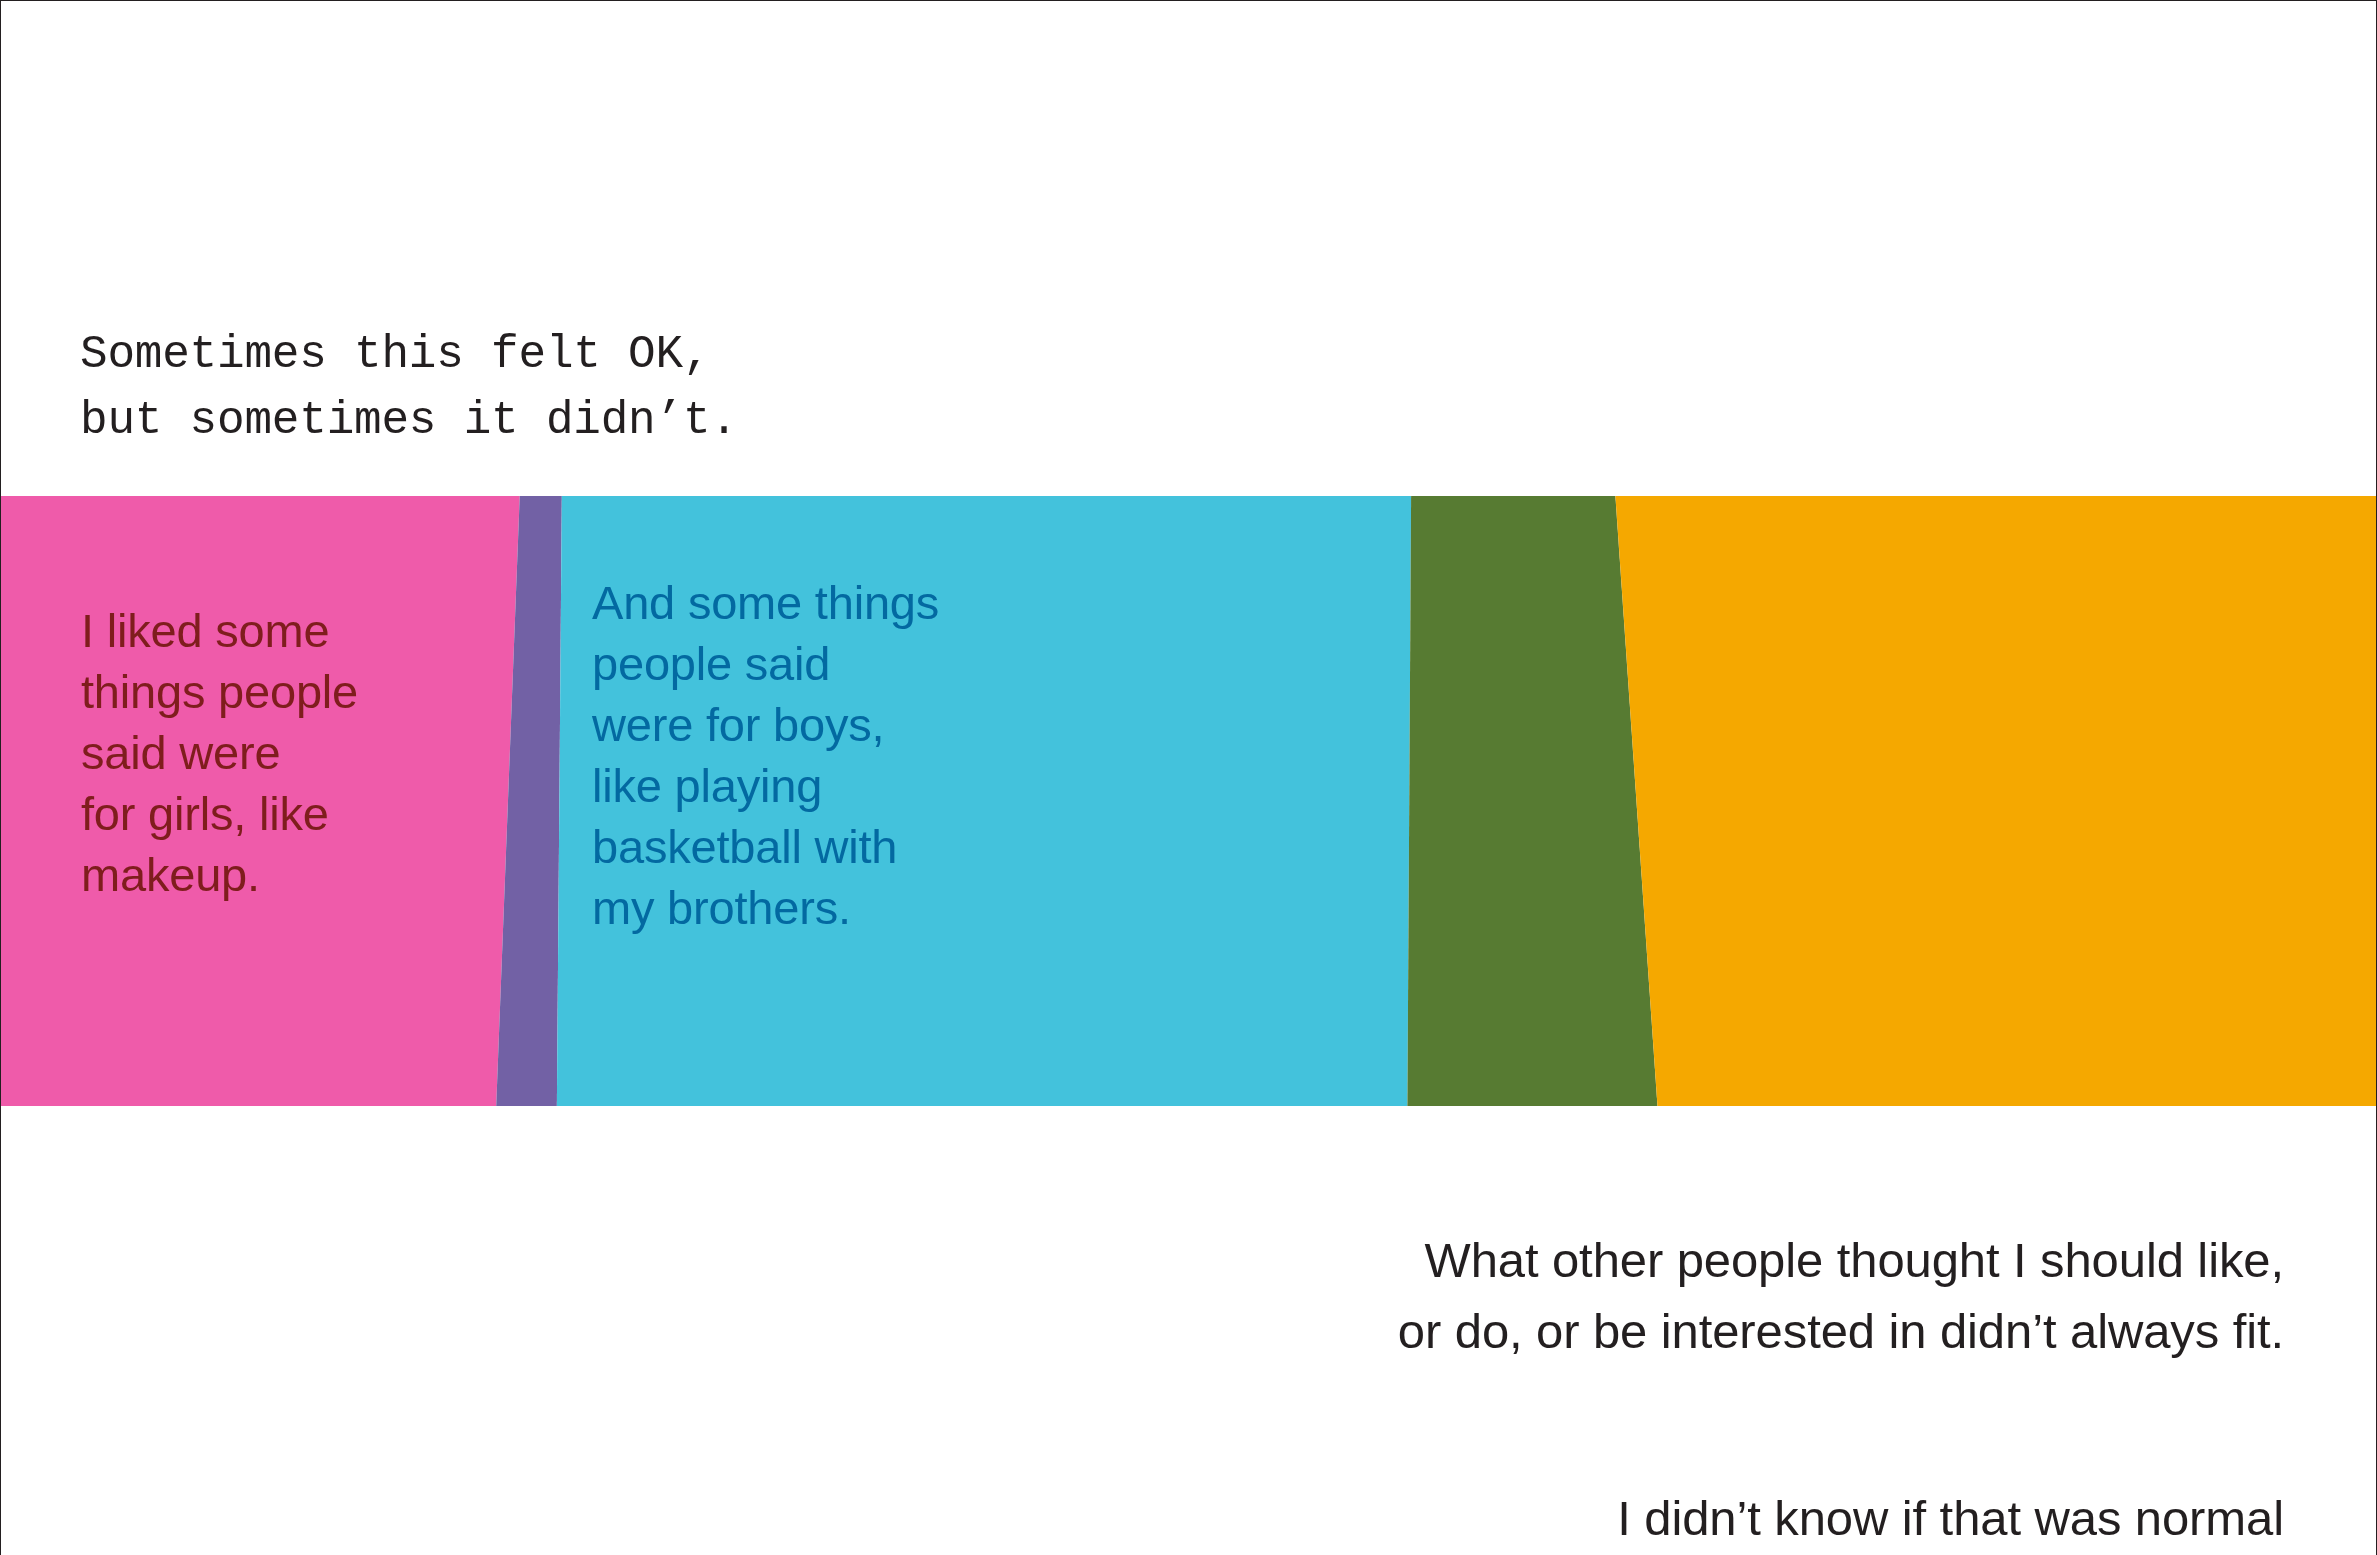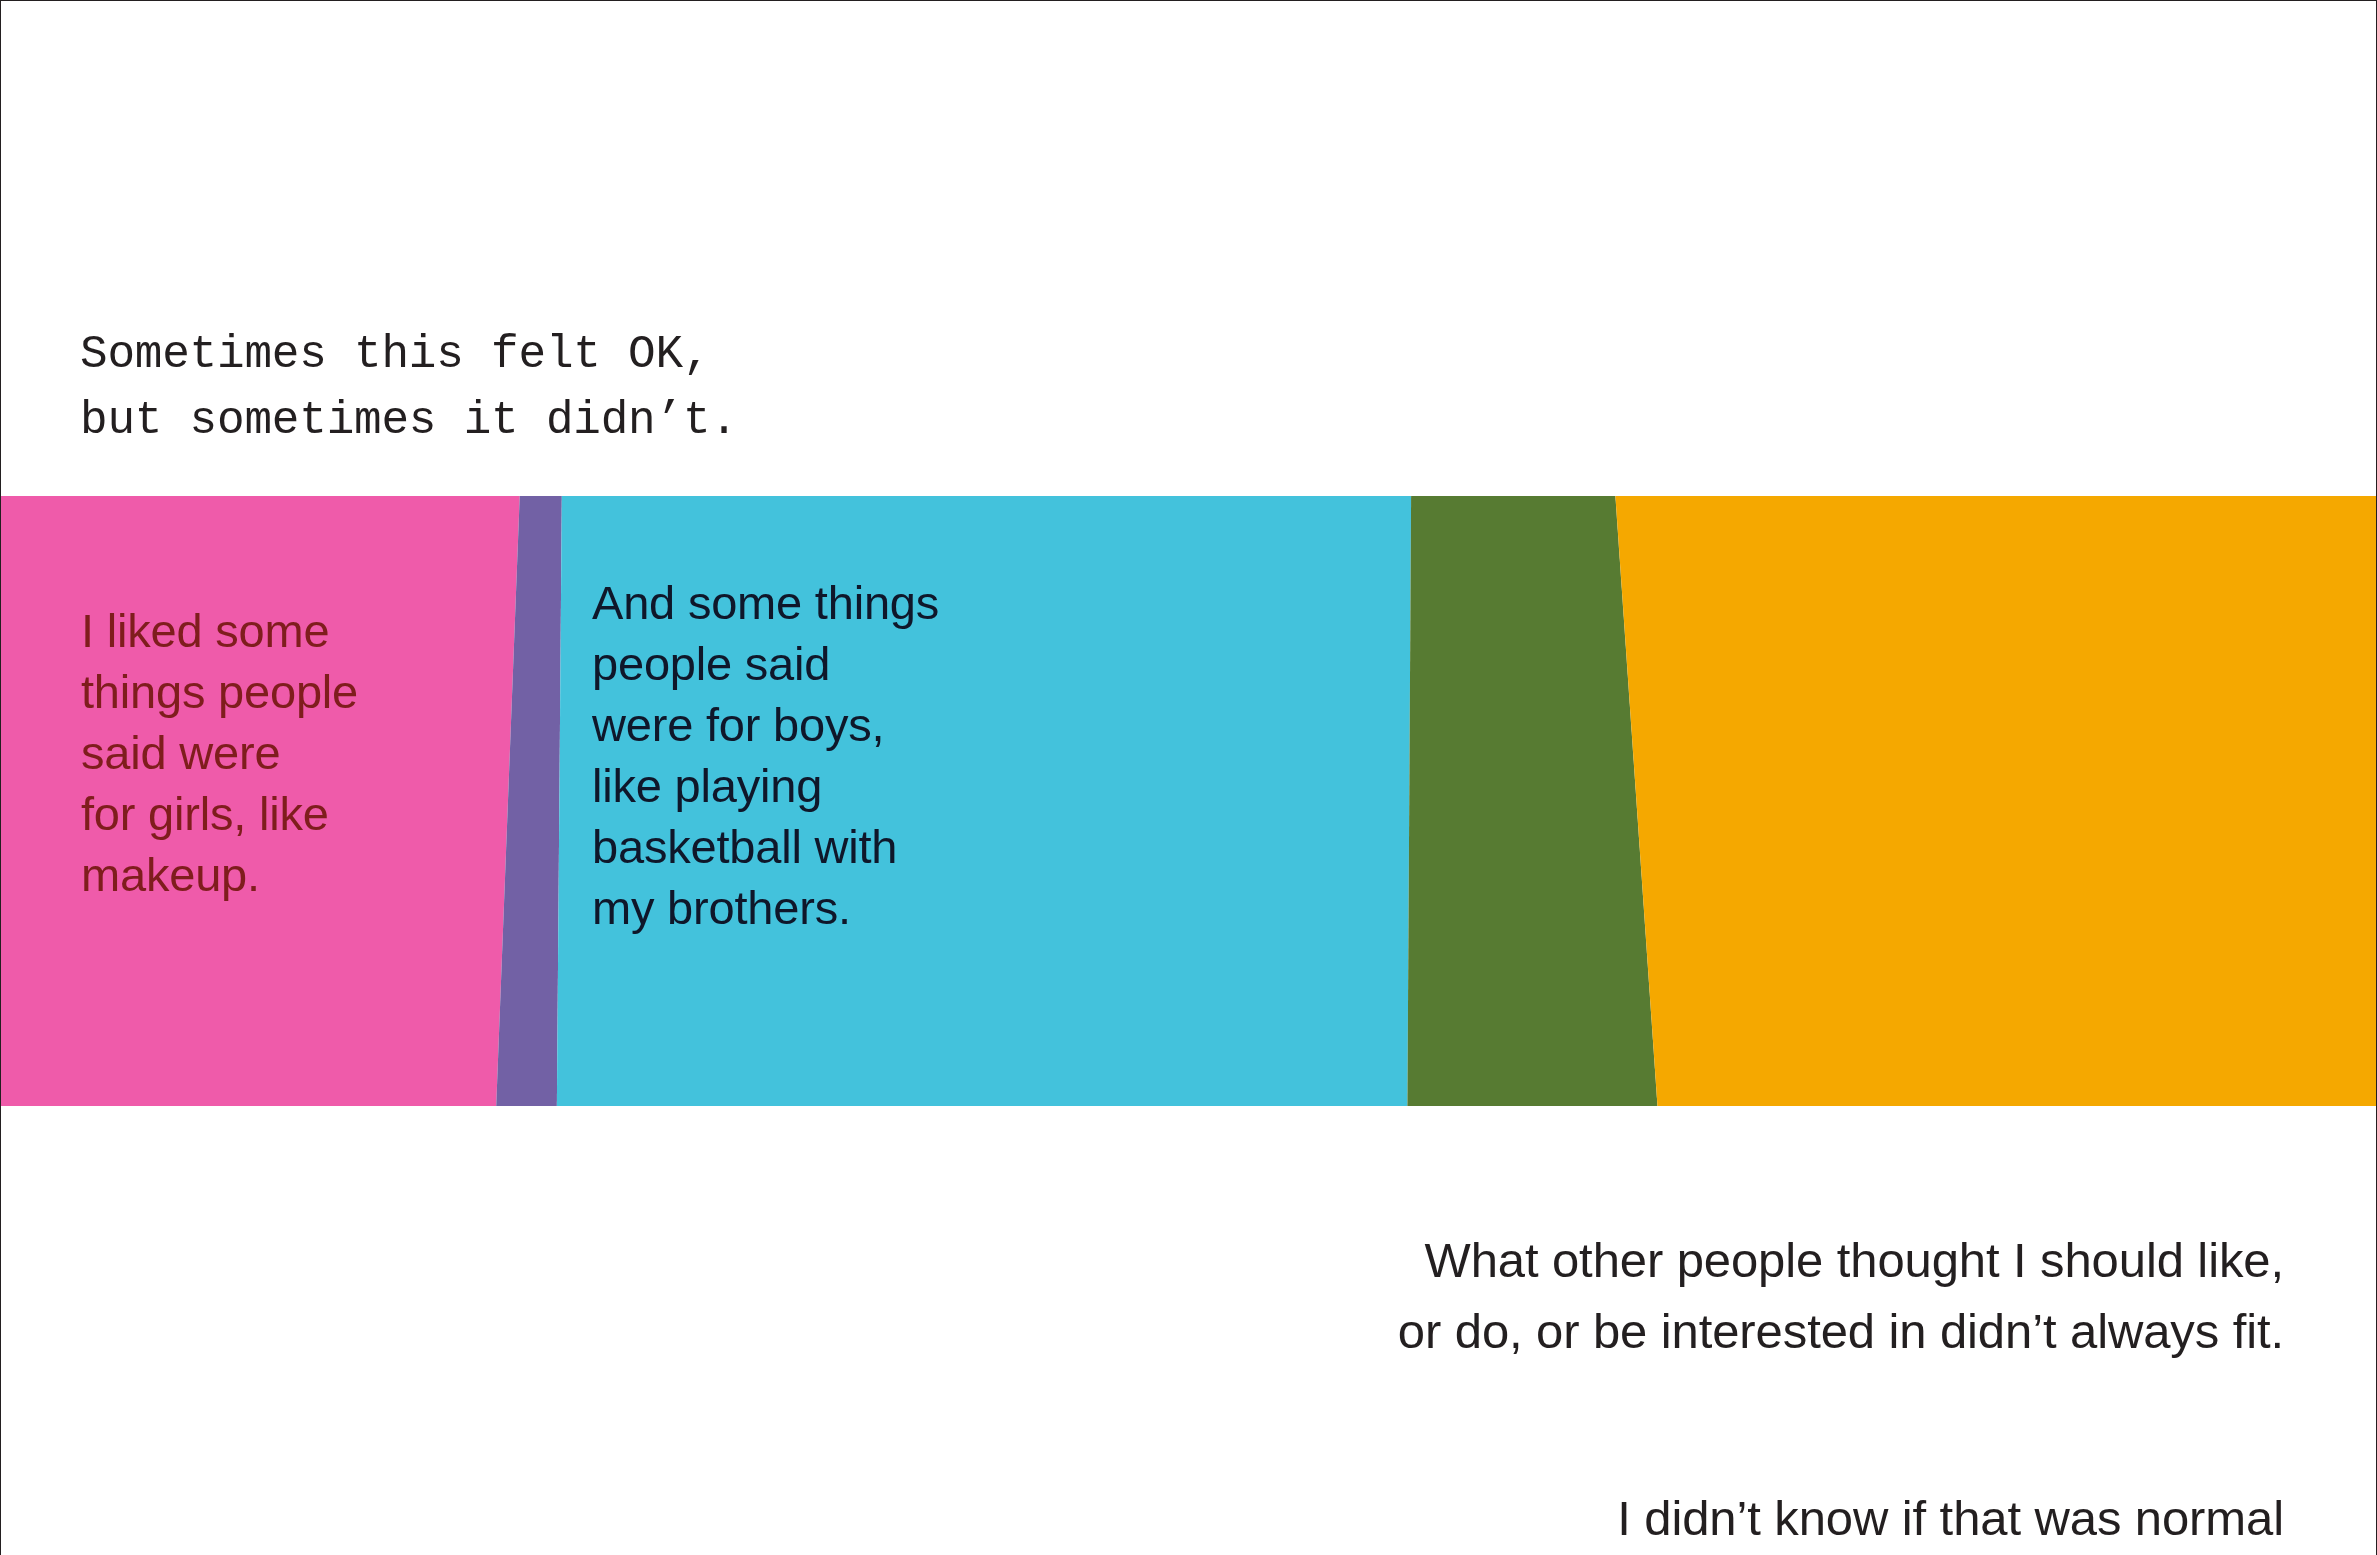--- a/index.html
+++ b/index.html
@@ -96,21 +96,21 @@
       <polygon points="2278,0 2608,0 2676,985 2272,985" fill="#577b32"></polygon>
       <polygon points="2608,0 3840,0 3840,985 2676,985" fill="#f5a800"></polygon>
     </svg>
 
     <div class="panel-text panel-pink" style="color: #7f1d1d; margin-top: 28px;">I liked some
 things people
 said were
 for girls, like
 makeup.</div>
 
-    <div class="panel-text panel-cyan" style="color: #0f172a;">And some things
+    <div class="panel-text panel-cyan" style="color: #0369a1;">And some things
 people said
 were for boys,
 like playing
 basketball with
 my brothers.</div>
 
   </div>
 
   <div class="bottom-text" style="color: rgb(35, 31, 32);">
     <span>What other people thought I should like,

